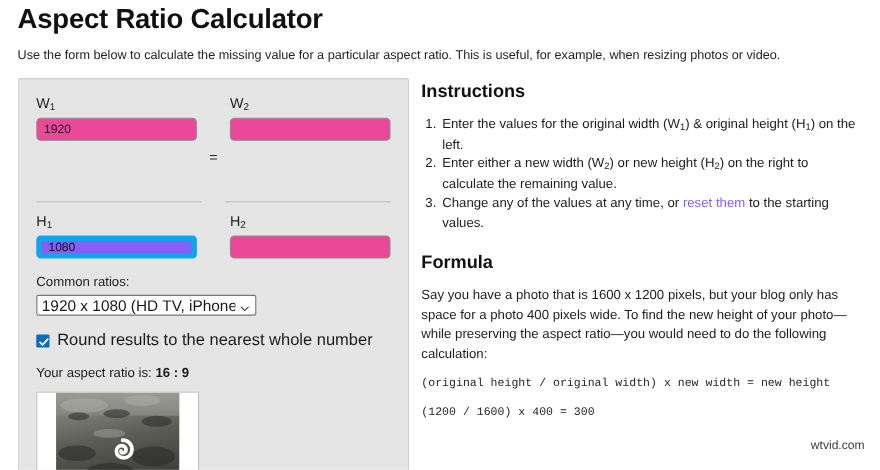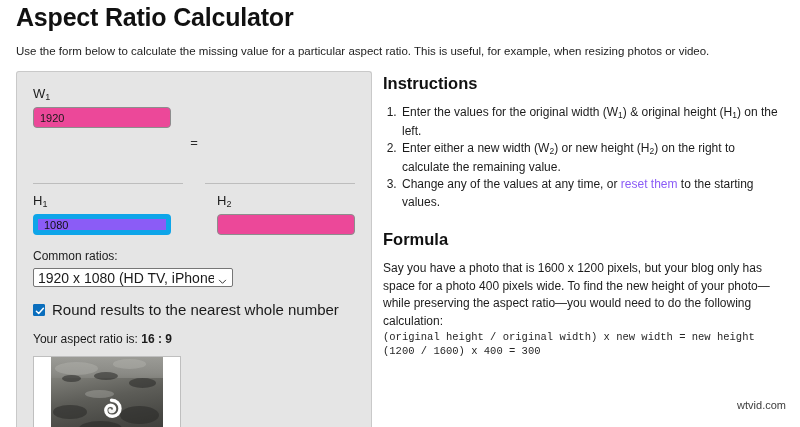--- a/index.html
+++ b/index.html
@@ -49,21 +49,21 @@
     background: #e5e5e5;
     border: 1px solid #c9c9c9;
     border-bottom: none;
     border-radius: 3px 3px 0 0;
     padding: 14px 16px 0 16px;
     flex: 0 0 auto;
   }
   .ratio-grid {
     display: grid;
     grid-template-columns: 1fr 22px 1fr;
-    column-gap: 12px;
+    column-gap: 4px;
     align-items: start;
   }
   .field-col { min-width: 0; }
   .field-label {
     font-size: 13px;
     line-height: 16px;
     color: #1c1c1c;
     margin-bottom: 4px;
     display: block;
   }
@@ -252,21 +252,21 @@
     color: #8b5cf6;
     text-decoration: none;
   }
   .formula-para {
     margin: 10px 0 0 0;
     font-size: 12px;
     line-height: 17.5px;
     color: #1c1c1c;
   }
   .code-line {
-    margin-top: 0;
+    margin-top: 12px;
     font-family: "Liberation Mono", "DejaVu Sans Mono", monospace;
     font-size: 10.5px;
     line-height: 14px;
     color: #262626;
     white-space: pre;
   }
 
   
   .watermark {
     position: absolute;
@@ -288,20 +288,24 @@
   <div class="body-cols">
 
     <div class="form-panel">
 
       <div class="ratio-grid">
         <div class="field-col">
           <label class="field-label"><span>W</span><sub>1</sub></label>
           <input class="txt-input" type="text" value="1920" style="">
         </div>
         <div class="eq-cell">=</div>
+        <div class="field-col">
+          <label class="field-label"><span>W</span><sub>2</sub></label>
+          <input class="txt-input" type="text" value="" style="">
+        </div>
       </div>
 
       <div class="divider-row">
         <div class="divider-line"></div>
         <div class="divider-gap"></div>
         <div class="divider-line"></div>
       </div>
 
       <div class="ratio-grid">
         <div class="field-col">

